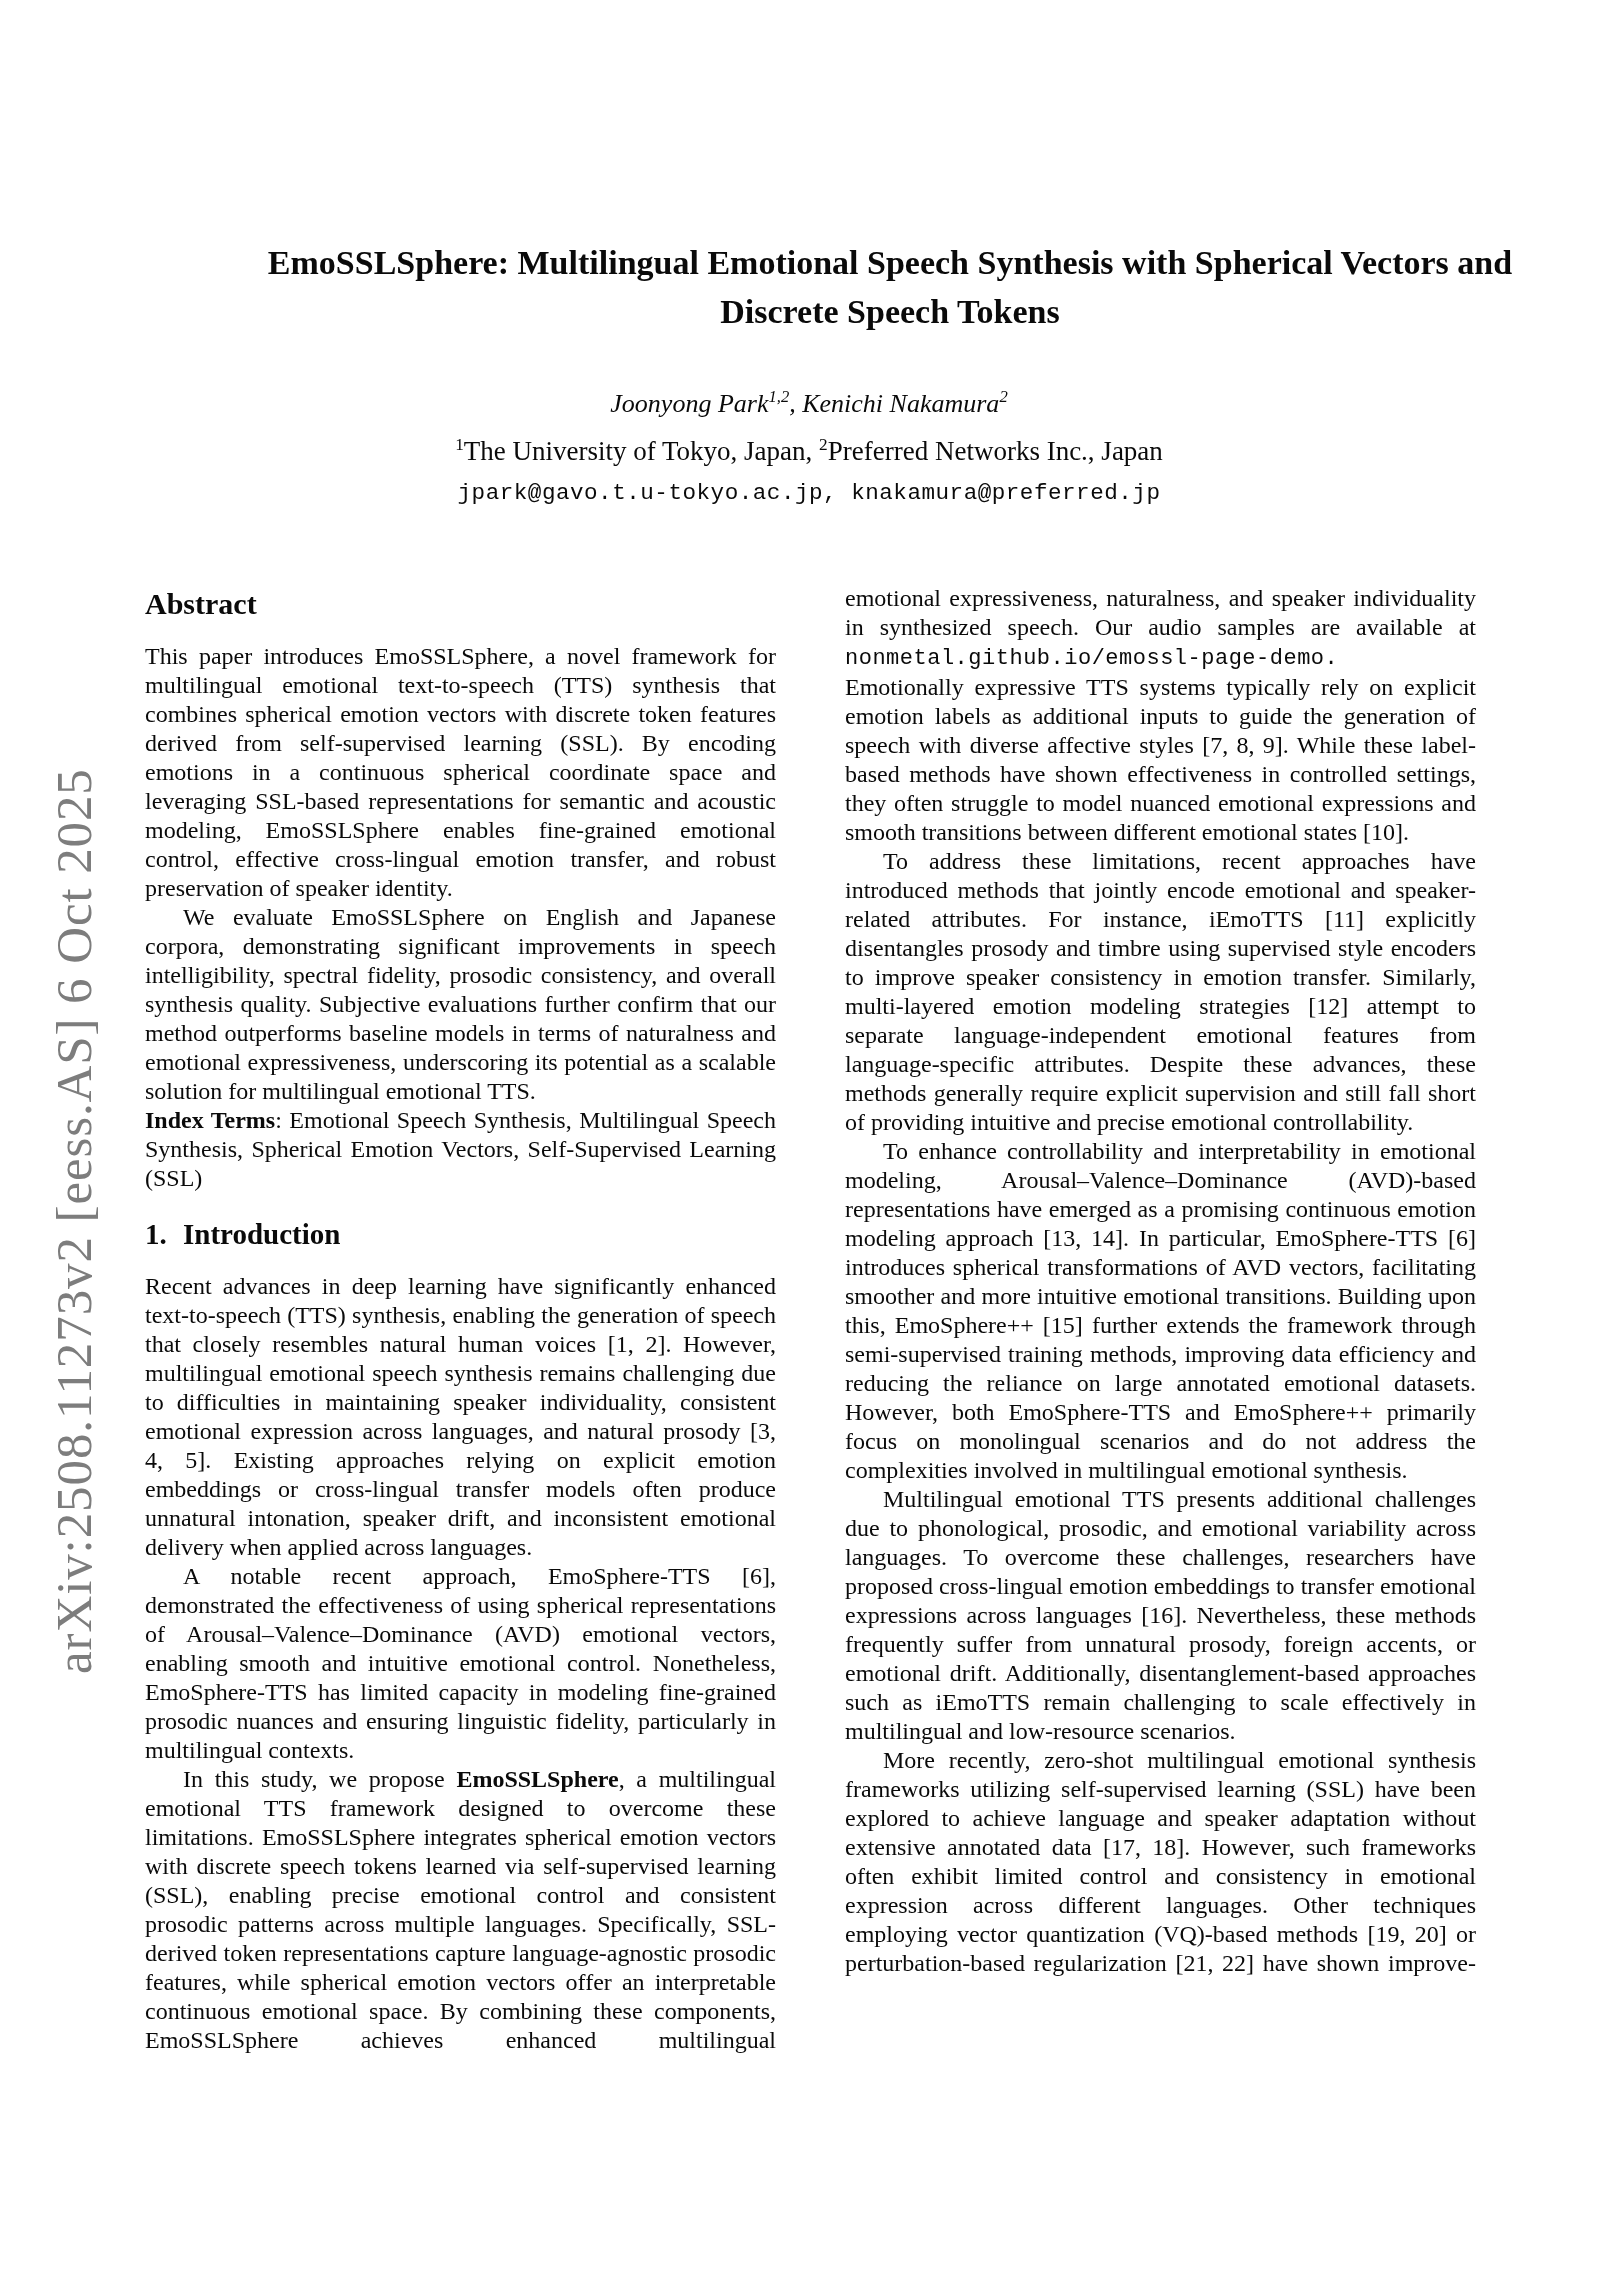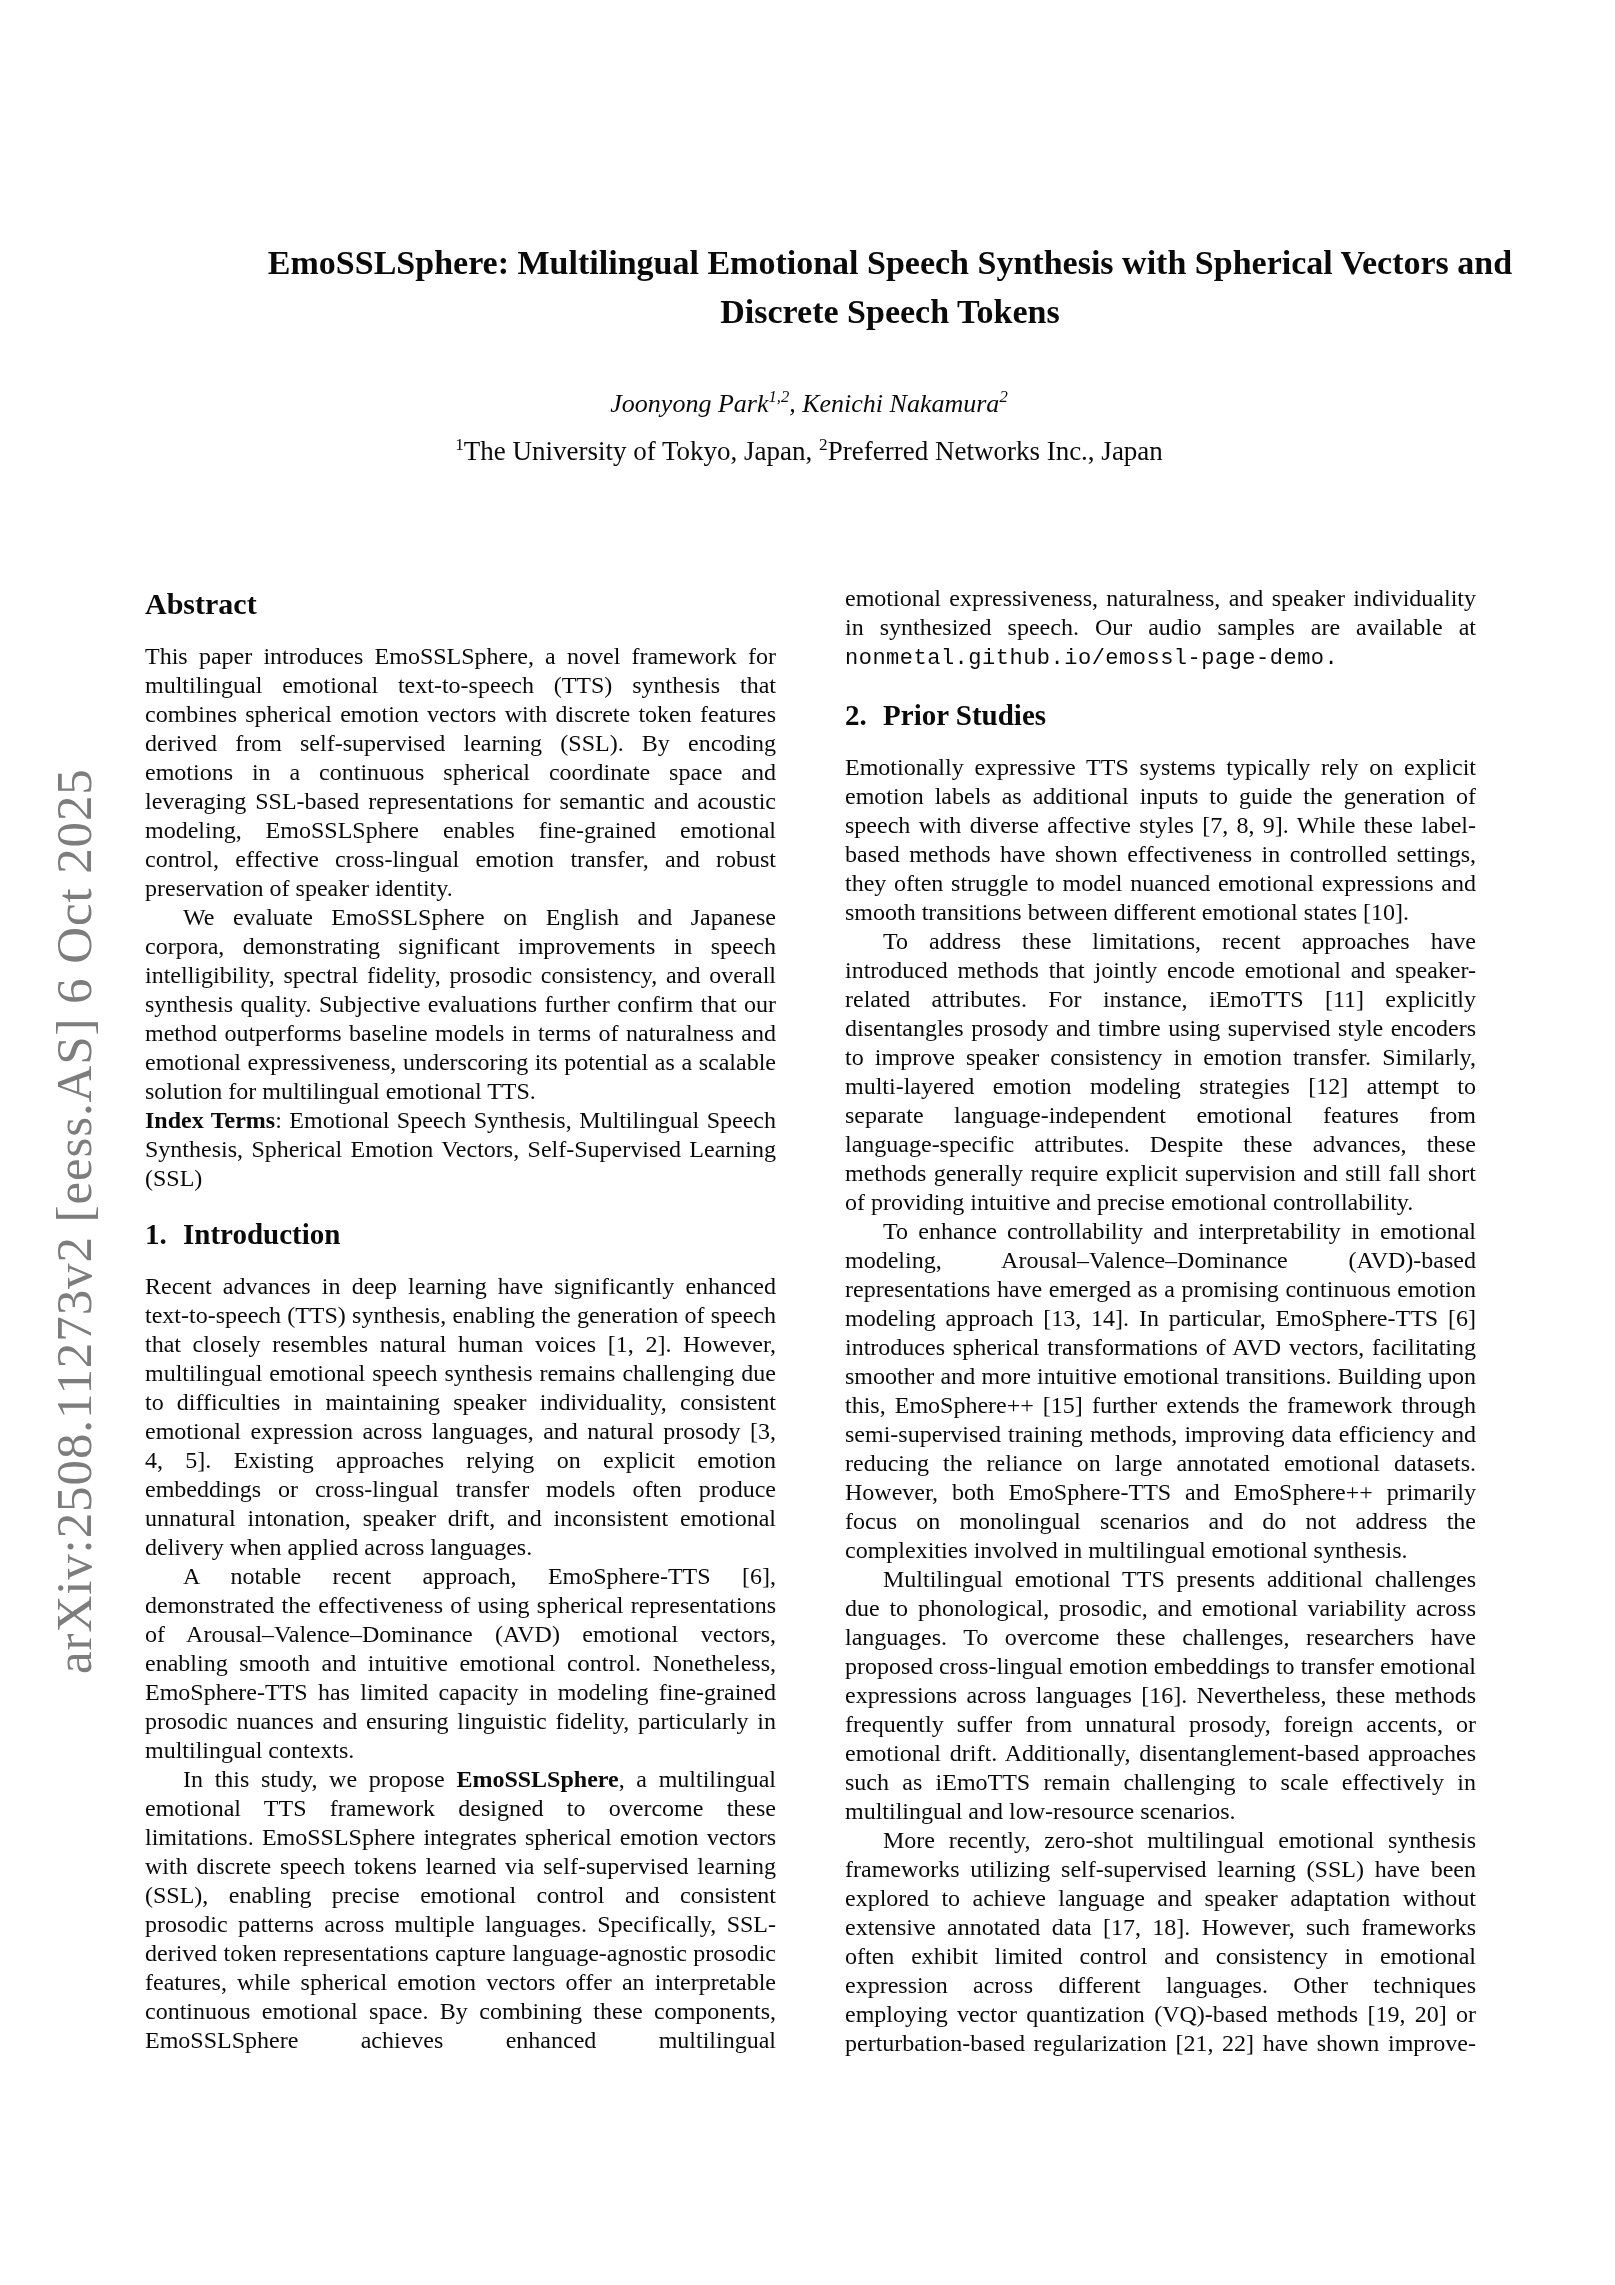--- a/index.html
+++ b/index.html
@@ -83,39 +83,39 @@
 <div class="page">
 
   <div class="watermark">arXiv:2508.11273v2 [eess.AS] 6 Oct 2025</div>
 
   <h1 class="hdr-block title">EmoSSLSphere: Multilingual Emotional Speech Synthesis with Spherical Vectors and Discrete Speech Tokens</h1>
 
   <div class="hdr-block authors"><span>Joonyong Park</span><sup>1,2</sup><span>, </span><span>Kenichi Nakamura</span><sup>2</sup></div>
 
   <div class="hdr-block affils"><sup>1</sup><span>The University of Tokyo, Japan, </span><sup>2</sup><span>Preferred Networks Inc., Japan</span></div>
 
+  <div class="hdr-block emails">jpark@gavo.t.u-tokyo.ac.jp, knakamura@preferred.jp</div>
 
   <div class="columns">
 
     <div class="col">
       <h2 class="sec abs">Abstract</h2>
       <p class="body">This paper introduces EmoSSLSphere, a novel framework for multilingual emotional text-to-speech (TTS) synthesis that combines spherical emotion vectors with discrete token features derived from self-supervised learning (SSL). By encoding emotions in a continuous spherical coordinate space and leveraging SSL-based representations for semantic and acoustic modeling, EmoSSLSphere enables fine-grained emotional control, effective cross-lingual emotion transfer, and robust preservation of speaker identity.</p>
       <p class="body indent">We evaluate EmoSSLSphere on English and Japanese corpora, demonstrating significant improvements in speech intelligibility, spectral fidelity, prosodic consistency, and overall synthesis quality. Subjective evaluations further confirm that our method outperforms baseline models in terms of naturalness and emotional expressiveness, underscoring its potential as a scalable solution for multilingual emotional TTS.</p>
       <p class="body"><b class="inline">Index Terms</b><span>: Emotional Speech Synthesis, Multilingual Speech Synthesis, Spherical Emotion Vectors, Self-Supervised Learning (SSL)</span></p>
 
       <h2 class="sec"><span class="secnum">1.</span><span>Introduction</span></h2>
       <p class="body">Recent advances in deep learning have significantly enhanced text-to-speech (TTS) synthesis, enabling the generation of speech that closely resembles natural human voices [1, 2]. However, multilingual emotional speech synthesis remains challenging due to difficulties in maintaining speaker individuality, consistent emotional expression across languages, and natural prosody [3, 4, 5]. Existing approaches relying on explicit emotion embeddings or cross-lingual transfer models often produce unnatural intonation, speaker drift, and inconsistent emotional delivery when applied across languages.</p>
       <p class="body indent">A notable recent approach, EmoSphere-TTS [6], demonstrated the effectiveness of using spherical representations of Arousal–Valence–Dominance (AVD) emotional vectors, enabling smooth and intuitive emotional control. Nonetheless, EmoSphere-TTS has limited capacity in modeling fine-grained prosodic nuances and ensuring linguistic fidelity, particularly in multilingual contexts.</p>
       <p class="body indent cut"><span>In this study, we propose </span><b class="inline">EmoSSLSphere</b><span>, a multilingual emotional TTS framework designed to overcome these limitations. EmoSSLSphere integrates spherical emotion vectors with discrete speech tokens learned via self-supervised learning (SSL), enabling precise emotional control and consistent prosodic patterns across multiple languages. Specifically, SSL-derived token representations capture language-agnostic prosodic features, while spherical emotion vectors offer an interpretable continuous emotional space. By combining these components, EmoSSLSphere achieves enhanced multilingual</span></p>
     </div>
 
     <div class="col">
       <p class="body"><span>emotional expressiveness, naturalness, and speaker individuality in synthesized speech. Our audio samples are available at </span><span class="mono">nonmetal.github.io/emossl-page-demo.</span></p>
 
-      <h2 class="sec"><span class="secnum">2.</span><span>Prior Studies</span></h2>
       <p class="body">Emotionally expressive TTS systems typically rely on explicit emotion labels as additional inputs to guide the generation of speech with diverse affective styles [7, 8, 9]. While these label-based methods have shown effectiveness in controlled settings, they often struggle to model nuanced emotional expressions and smooth transitions between different emotional states [10].</p>
       <p class="body indent">To address these limitations, recent approaches have introduced methods that jointly encode emotional and speaker-related attributes. For instance, iEmoTTS [11] explicitly disentangles prosody and timbre using supervised style encoders to improve speaker consistency in emotion transfer. Similarly, multi-layered emotion modeling strategies [12] attempt to separate language-independent emotional features from language-specific attributes. Despite these advances, these methods generally require explicit supervision and still fall short of providing intuitive and precise emotional controllability.</p>
       <p class="body indent">To enhance controllability and interpretability in emotional modeling, Arousal–Valence–Dominance (AVD)-based representations have emerged as a promising continuous emotion modeling approach [13, 14]. In particular, EmoSphere-TTS [6] introduces spherical transformations of AVD vectors, facilitating smoother and more intuitive emotional transitions. Building upon this, EmoSphere++ [15] further extends the framework through semi-supervised training methods, improving data efficiency and reducing the reliance on large annotated emotional datasets. However, both EmoSphere-TTS and EmoSphere++ primarily focus on monolingual scenarios and do not address the complexities involved in multilingual emotional synthesis.</p>
       <p class="body indent">Multilingual emotional TTS presents additional challenges due to phonological, prosodic, and emotional variability across languages. To overcome these challenges, researchers have proposed cross-lingual emotion embeddings to transfer emotional expressions across languages [16]. Nevertheless, these methods frequently suffer from unnatural prosody, foreign accents, or emotional drift. Additionally, disentanglement-based approaches such as iEmoTTS remain challenging to scale effectively in multilingual and low-resource scenarios.</p>
       <p class="body indent cut">More recently, zero-shot multilingual emotional synthesis frameworks utilizing self-supervised learning (SSL) have been explored to achieve language and speaker adaptation without extensive annotated data [17, 18]. However, such frameworks often exhibit limited control and consistency in emotional expression across different languages. Other techniques employing vector quantization (VQ)-based methods [19, 20] or perturbation-based regularization [21, 22] have shown improve-</p>
     </div>
 
   </div>
 </div>
 

